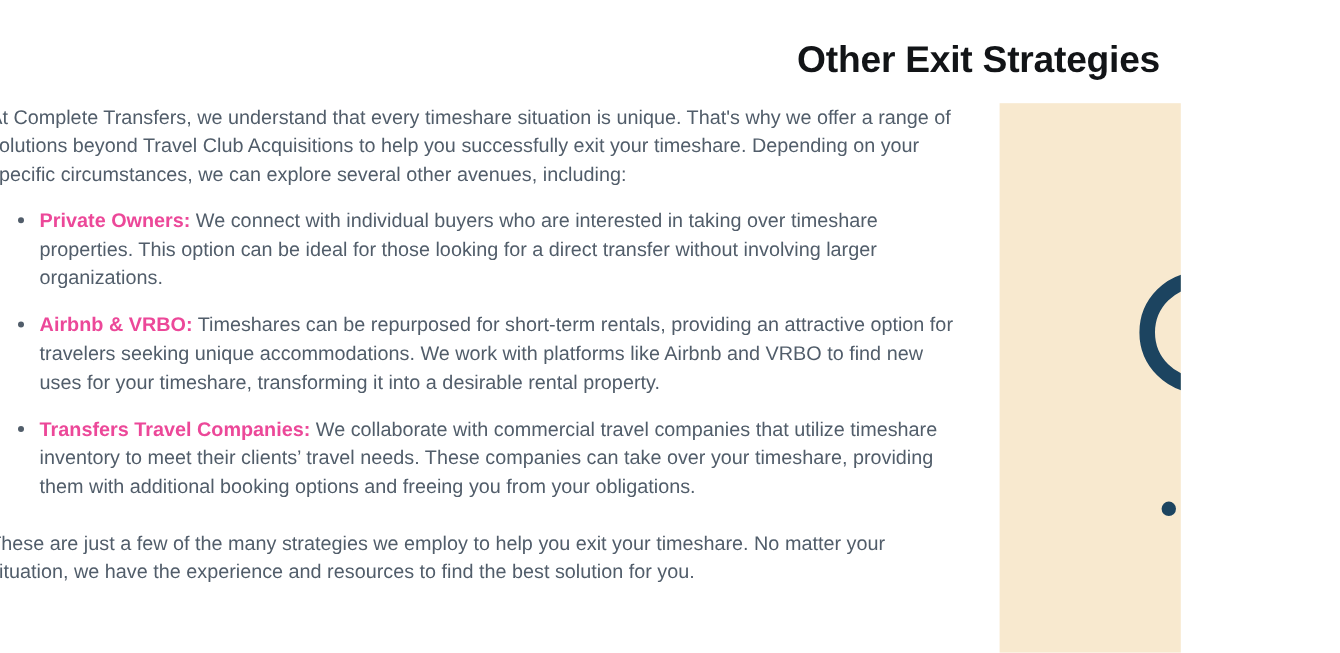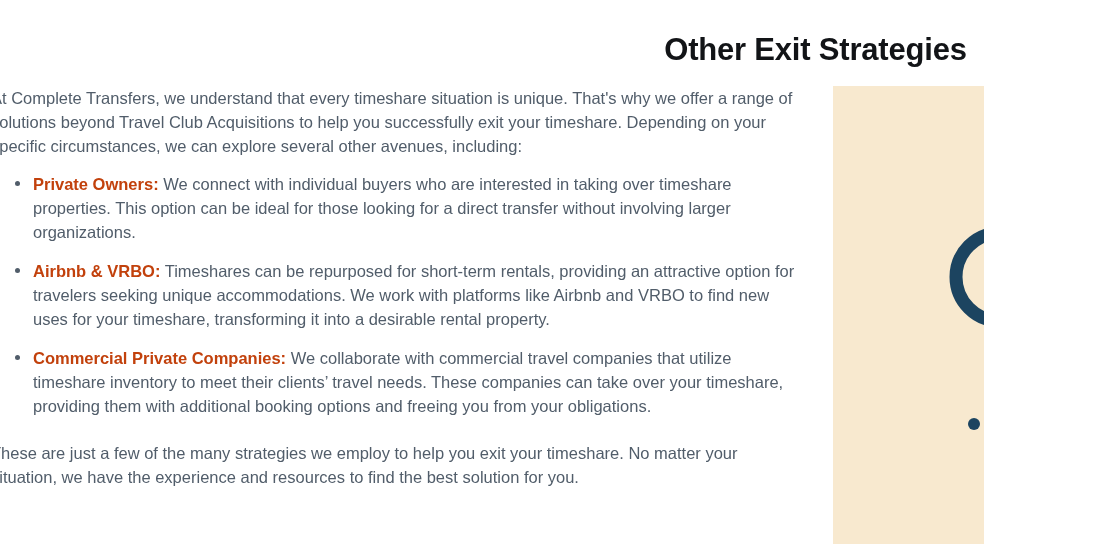--- a/index.html
+++ b/index.html
@@ -74,21 +74,21 @@
     position: absolute;
     left: 24px;
     top: 9px;
     width: 5px;
     height: 5px;
     border-radius: 50%;
     background: #515d6a;
   }
   .b-label {
     font-weight: bold;
-    color: #c2410c;
+    color: #ec4899;
   }
 
   .outro-para { padding-top: 23px; }
 
   
   .illus-panel {
     position: absolute;
     left: 833px;
     top: 86px;
     width: 284px;
@@ -116,21 +116,21 @@
         <span class="b-label">Private Owners:</span><span> We connect with individual buyers who are interested in taking over timeshare properties. This option can be ideal for those looking for a direct transfer without involving larger organizations.</span>
       </li>
 
       <li>
         <span class="bullet-dot"></span>
         <span class="b-label">Airbnb &amp; VRBO:</span><span> Timeshares can be repurposed for short-term rentals, providing an attractive option for travelers seeking unique accommodations. We work with platforms like Airbnb and VRBO to find new uses for your timeshare, transforming it into a desirable rental property.</span>
       </li>
 
       <li>
         <span class="bullet-dot"></span>
-        <span class="b-label">Commercial Private Companies:</span><span> We collaborate with commercial travel companies that utilize timeshare inventory to meet their clients’ travel needs. These companies can take over your timeshare, providing them with additional booking options and freeing you from your obligations.</span>
+        <span class="b-label">Transfers Travel Companies:</span><span> We collaborate with commercial travel companies that utilize timeshare inventory to meet their clients’ travel needs. These companies can take over your timeshare, providing them with additional booking options and freeing you from your obligations.</span>
       </li>
 
     </ul>
 
     <p class="outro-para">These are just a few of the many strategies we employ to help you exit your timeshare. No matter your situation, we have the experience and resources to find the best solution for you.</p>
 
   </div>
 
   <div class="illus-panel">
     <svg width="284" height="458" viewBox="0 0 284 458" xmlns="http://www.w3.org/2000/svg">

